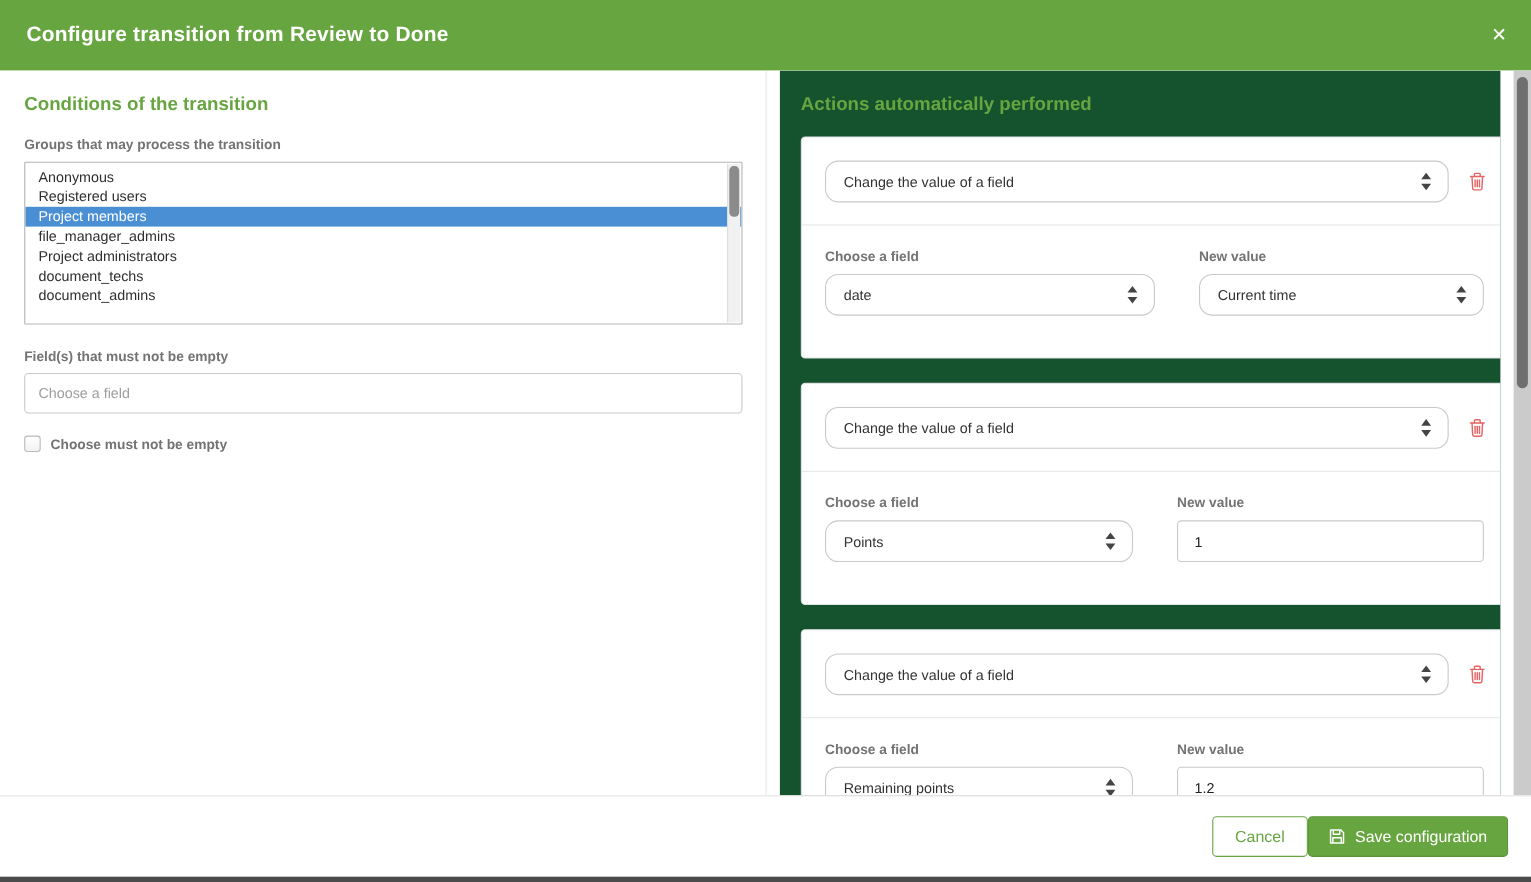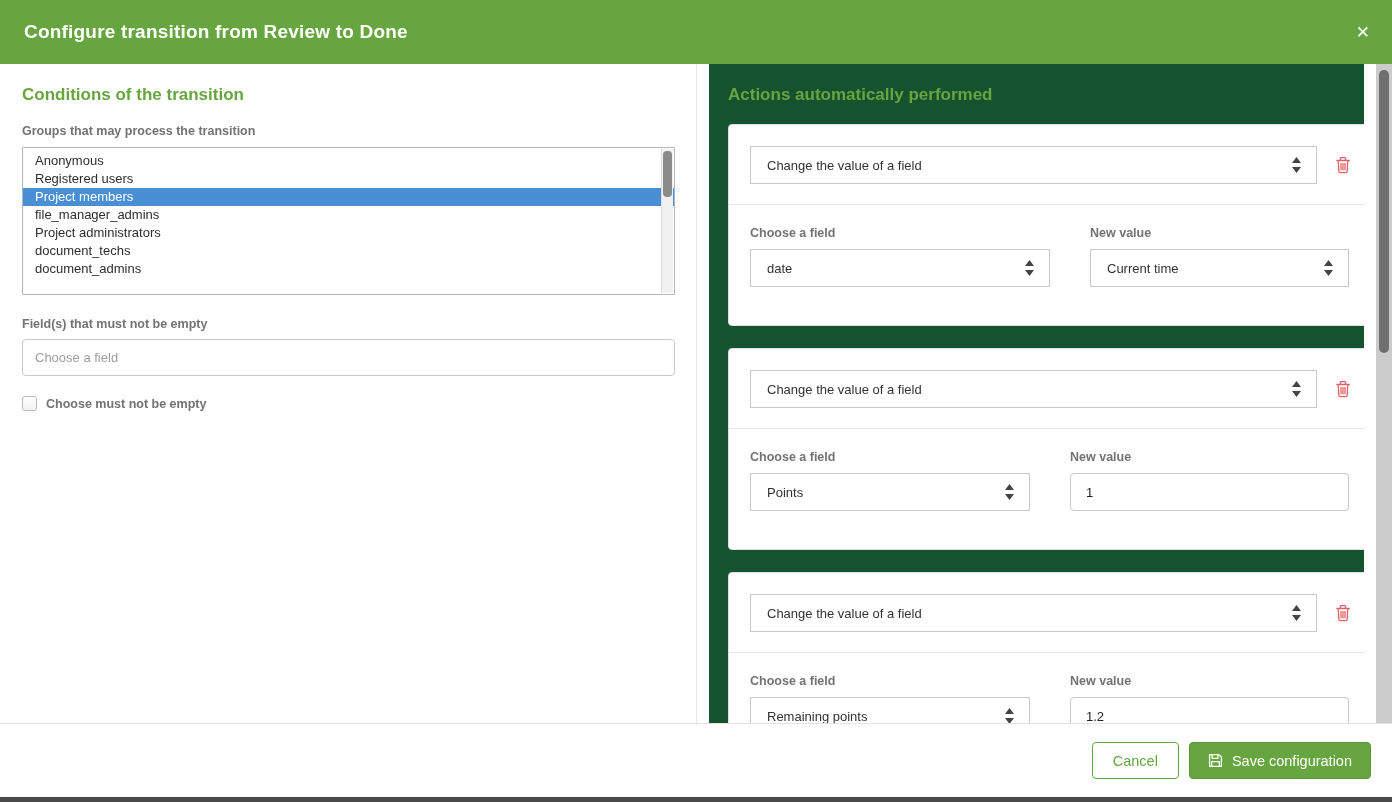--- a/index.html
+++ b/index.html
@@ -81,21 +81,21 @@
   
   .card {
     width:642px; background:#fff; border:1px solid #e0e1e6; border-radius:4px;
     margin-bottom:22px;
   }
   .card-header {
     display:flex; align-items:center; padding:21px 18px 20px 21px;
     border-bottom:1px solid #e8e8e8;
   }
   .sel {
-    height:38px; border:1px solid #c9c9c9; border-radius:0; background:#fff;
+    height:38px; border:1px solid #c9c9c9; border-radius:12px; background:#fff;
     display:flex; align-items:center; padding:0 14px 0 16px; cursor:pointer;
   }
   .sel .sel-text { font-size:13px; color:#333; flex:1; }
   .sel svg.stepper { flex:none; margin-left:10px; }
   .type-select { width:569px; }
   .trash-btn {
     background:none; border:none; cursor:pointer; margin-left:18px; padding:0;
     display:flex; align-items:center;
   }
   .card-body { display:flex; gap:40px; padding:21px 20px 38px 21px; }
@@ -105,21 +105,21 @@
   .value-group { flex:1; }
   .value-select { width:100%; }
   .text-input {
     width:100%; height:38px; border:1px solid #c9c9c9; border-radius:4px;
     font-family:inherit; font-size:13px; color:#222; padding:0 15px; background:#fff;
   }
 
   
   .modal-footer {
     height:74px; background:#fff; border-top:1px solid #e3e3e3;
-    display:flex; align-items:center; justify-content:flex-end; gap:10px;
+    display:flex; align-items:center; justify-content:flex-end; gap:0;
     padding-right:21px;
   }
   .btn { height:37px; border-radius:4px; font-family:inherit; font-size:14.5px; cursor:pointer; }
   .btn-cancel { background:#fff; border:1px solid #67a540; color:#67a540; padding:0 20px; }
   .btn-save {
     background:#67a540; border:1px solid #5d9639; color:#fff; padding:8px 18px;
     display:flex; align-items:center; gap:9px;
   }
   .bottom-strip { height:5px; background:#4b4b4b; }
 </style>

